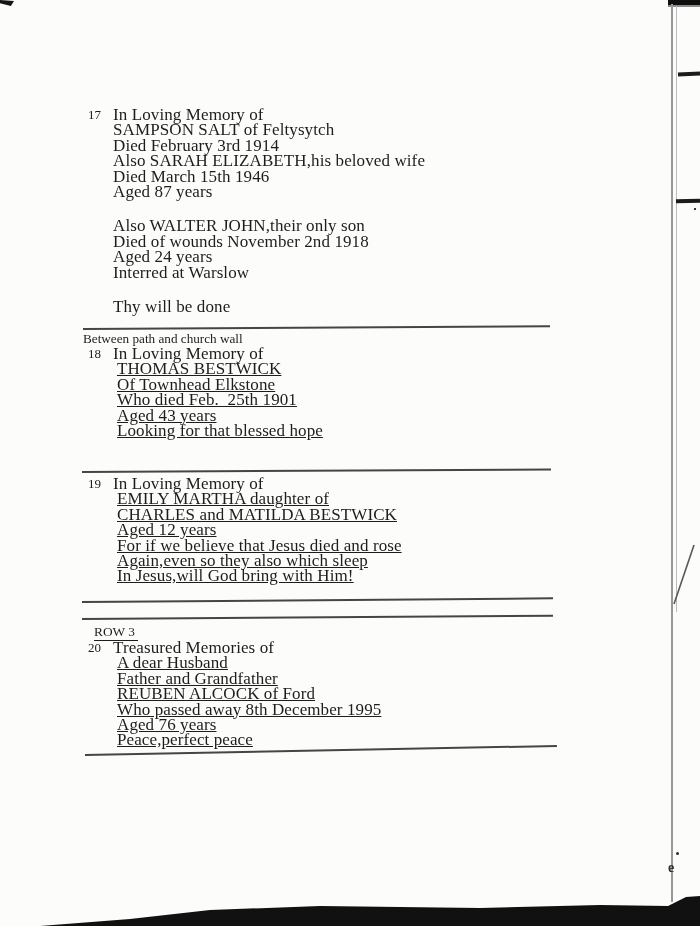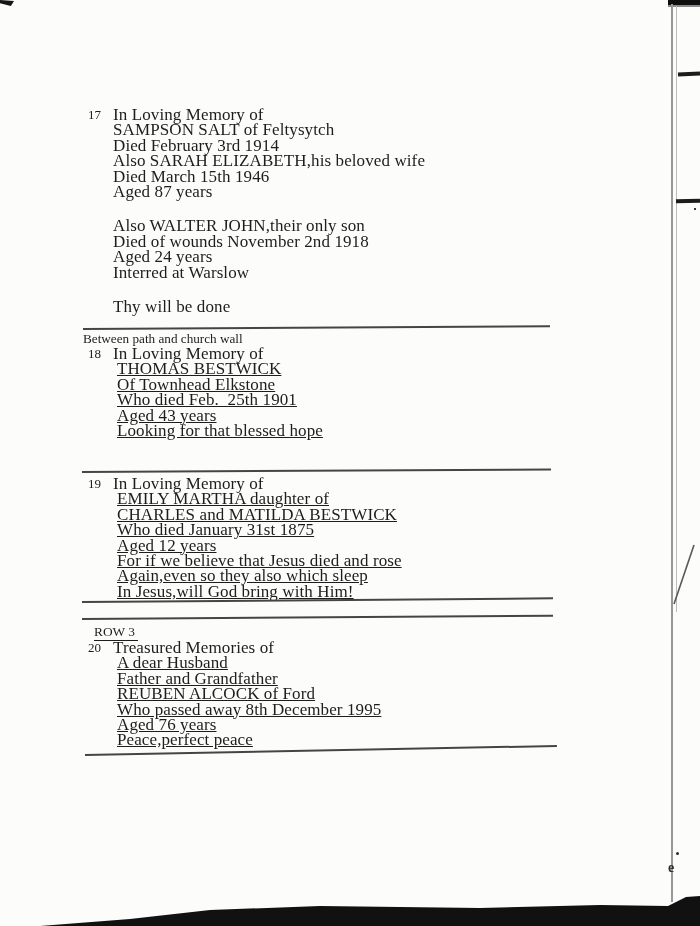--- a/index.html
+++ b/index.html
@@ -106,21 +106,20 @@
 
   <div class="rule" id="rule2"></div>
 
   <div class="entry cont-indent" style="top:476px">
     <div class="num">19</div>
     <div class="body">
       <div class="group">
           <div class="line">In Loving Memory of</div>
           <div class="line">EMILY MARTHA daughter of</div>
           <div class="line">CHARLES and MATILDA BESTWICK</div>
-          <div class="line">Who died January 31st 1875</div>
           <div class="line">Aged 12 years</div>
           <div class="line">For if we believe that Jesus died and rose</div>
           <div class="line">Again,even so they also which sleep</div>
           <div class="line">In Jesus,will God bring with Him!</div>
         </div>
     </div>
   </div>
 
   <div class="rule" id="rule3"></div>
   <div class="rule" id="rule4"></div>

